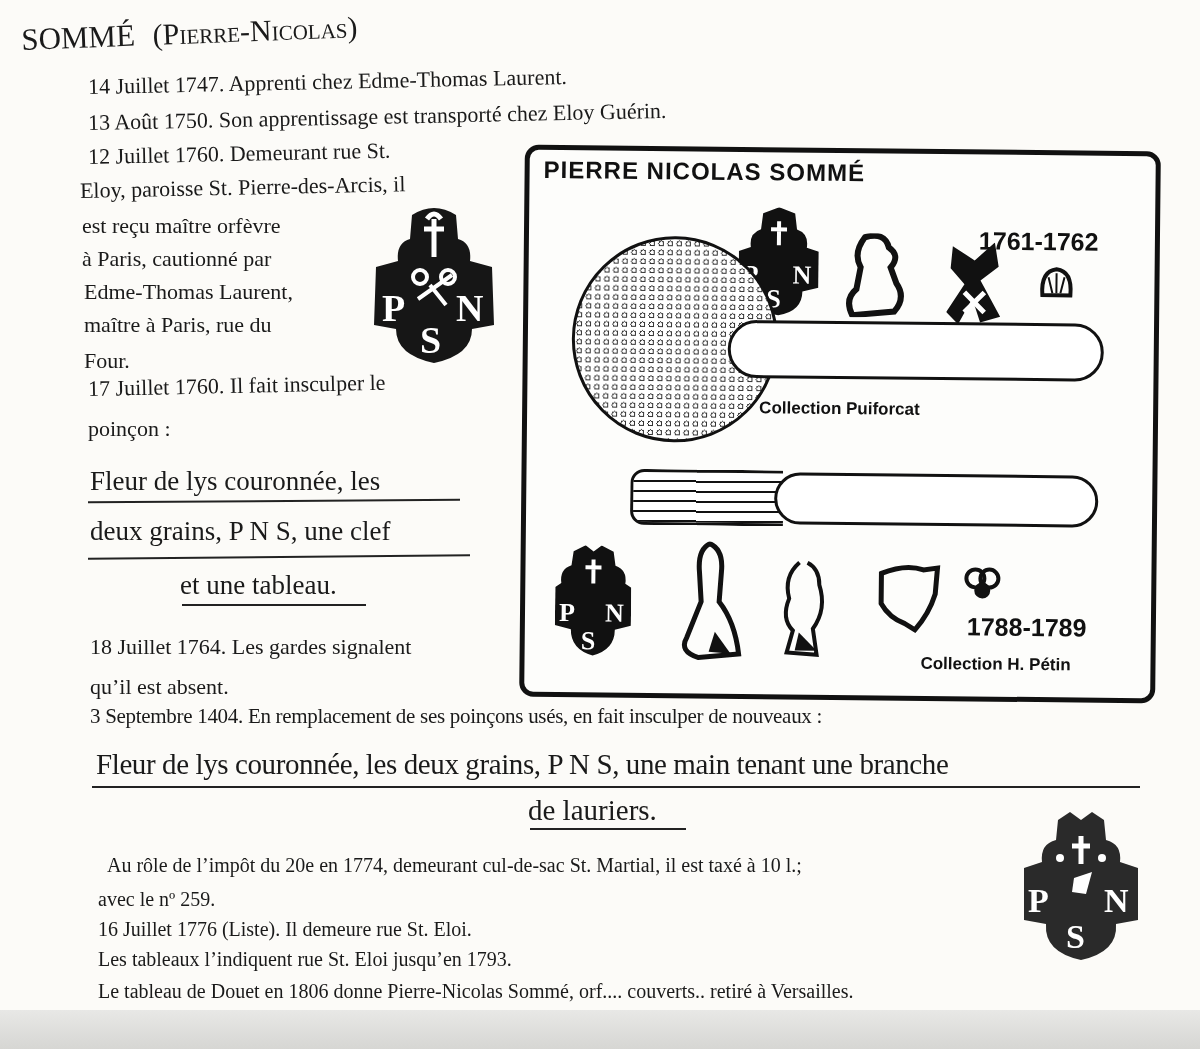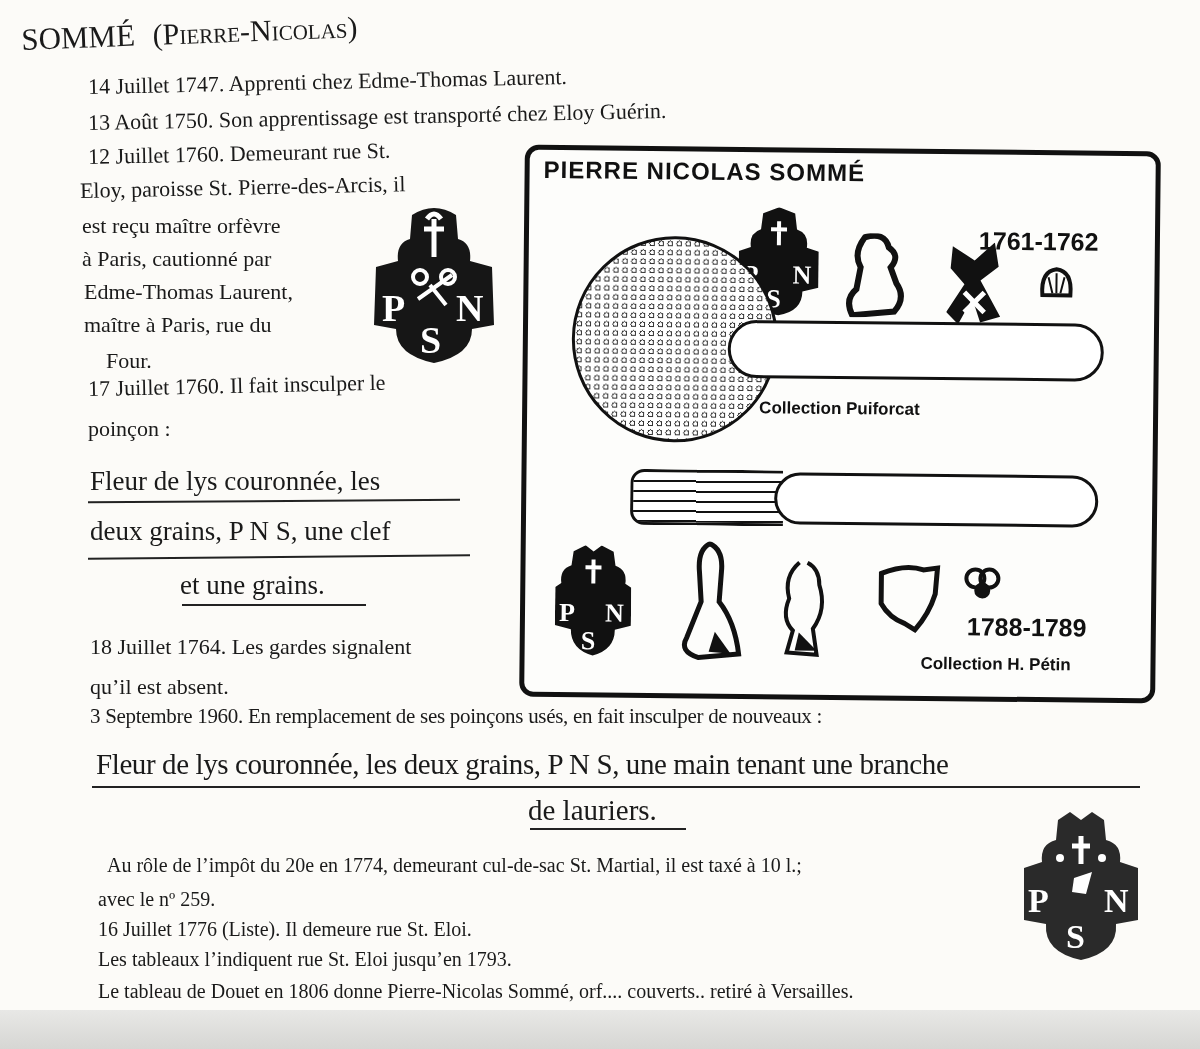--- a/index.html
+++ b/index.html
@@ -34,47 +34,47 @@
 
 <div class="abs body-text r1" style="left:88px;top:76px;">14 Juillet 1747. Apprenti chez Edme-Thomas Laurent.</div>
 <div class="abs body-text r1" style="left:88px;top:112px;">13 Août 1750. Son apprentissage est transporté chez Eloy Guérin.</div>
 
 <div class="abs body-text r1" style="left:88px;top:146px;">12 Juillet 1760. Demeurant  rue St.</div>
 <div class="abs body-text r1" style="left:80px;top:180px;">Eloy, paroisse St. Pierre-des-Arcis, il</div>
 <div class="abs body-text" style="left:82px;top:215px;">est reçu maître orfèvre</div>
 <div class="abs body-text" style="left:82px;top:248px;">à Paris,  cautionné  par</div>
 <div class="abs body-text" style="left:84px;top:281px;">Edme-Thomas Laurent,</div>
 <div class="abs body-text" style="left:84px;top:314px;">maître à Paris,  rue du</div>
-<div class="abs body-text" style="left:84px;top:350px;margin-left:22px;">Four.</div>
+<div class="abs body-text" style="left:84px;top:350px;">Four.</div>
 
 <div class="abs body-text r1" style="left:88px;top:378px;">17 Juillet 1760. Il  fait  insculper le</div>
 <div class="abs body-text" style="left:88px;top:418px;">poinçon :</div>
 
 <svg class="mark" style="left:372px;top:205px;" width="124" height="162" viewBox="0 0 124 162">
   <path d="M40 10 Q62 -4 84 10 L86 34 Q100 38 98 56 L120 62 L122 120 L100 124 Q100 150 62 158 Q24 150 24 124 L2 120 L4 62 L26 56 Q24 38 38 34 Z" fill="#161616"></path>
   <path d="M62 14 L62 52 M52 24 L72 24 M55 14 Q62 4 69 14" stroke="#fff" stroke-width="5" fill="none"></path>
   <circle cx="48" cy="72" r="7" fill="none" stroke="#fff" stroke-width="4"></circle>
   <circle cx="76" cy="72" r="7" fill="none" stroke="#fff" stroke-width="4"></circle>
   <path d="M46 94 L80 70 M58 80 L74 100" stroke="#fff" stroke-width="4"></path>
   <text x="10" y="116" font-family="Liberation Serif, serif" font-size="38" font-weight="bold" fill="#fff">P</text>
   <text x="84" y="116" font-family="Liberation Serif, serif" font-size="38" font-weight="bold" fill="#fff">N</text>
   <text x="48" y="148" font-family="Liberation Serif, serif" font-size="38" font-weight="bold" fill="#fff">S</text>
 </svg>
 
 <div class="abs quote" style="left:90px;top:466px;text-align:right;">Fleur de lys couronnée, les</div>
 <div class="uline" style="left:88px;top:500px;width:372px;transform:rotate(-0.4deg);"></div>
 <div class="abs quote" style="left:90px;top:516px;">deux grains, P N S, une clef</div>
 <div class="uline" style="left:88px;top:556px;width:382px;transform:rotate(-0.5deg);"></div>
-<div class="abs quote" style="left:180px;top:570px;">et une grains.</div>
+<div class="abs quote" style="left:180px;top:570px;">et une tableau.</div>
 <div class="uline" style="left:182px;top:604px;width:184px;"></div>
 
 <div class="abs body-text" style="left:90px;top:636px;">18 Juillet 1764. Les gardes  signalent</div>
 <div class="abs body-text" style="left:90px;top:670px;margin-top:6px;">qu’il est absent.</div>
 
-<div class="abs" style="left:90px;top:704px;font-size:21px;letter-spacing:-0.3px;">3 Septembre 1960. En remplacement de ses poinçons usés, en fait insculper de nouveaux :</div>
+<div class="abs" style="left:90px;top:704px;font-size:21px;letter-spacing:-0.3px;">3 Septembre 1404. En remplacement de ses poinçons usés, en fait insculper de nouveaux :</div>
 
 <div class="abs" style="left:96px;top:748px;font-size:29px;letter-spacing:-0.4px;">Fleur de lys couronnée, les deux grains, P N S, une main tenant une branche</div>
 <div class="uline" style="left:92px;top:786px;width:1048px;"></div>
 <div class="abs" style="left:528px;top:794px;font-size:29px;text-align:center;">de lauriers.</div>
 <div class="uline" style="left:530px;top:828px;width:156px;"></div>
 
 <div class="abs" style="left:107px;top:854px;font-size:20px;">Au rôle de l’impôt du 20e en 1774, demeurant cul-de-sac St. Martial, il est taxé à 10 l.;</div>
 <div class="abs" style="left:98px;top:888px;font-size:20px;">avec le nº 259.</div>
 <div class="abs" style="left:98px;top:918px;font-size:20px;">16 Juillet 1776 (Liste). Il demeure rue St. Eloi.</div>
 <div class="abs" style="left:98px;top:948px;font-size:20px;">Les tableaux l’indiquent rue St. Eloi jusqu’en 1793.</div>

